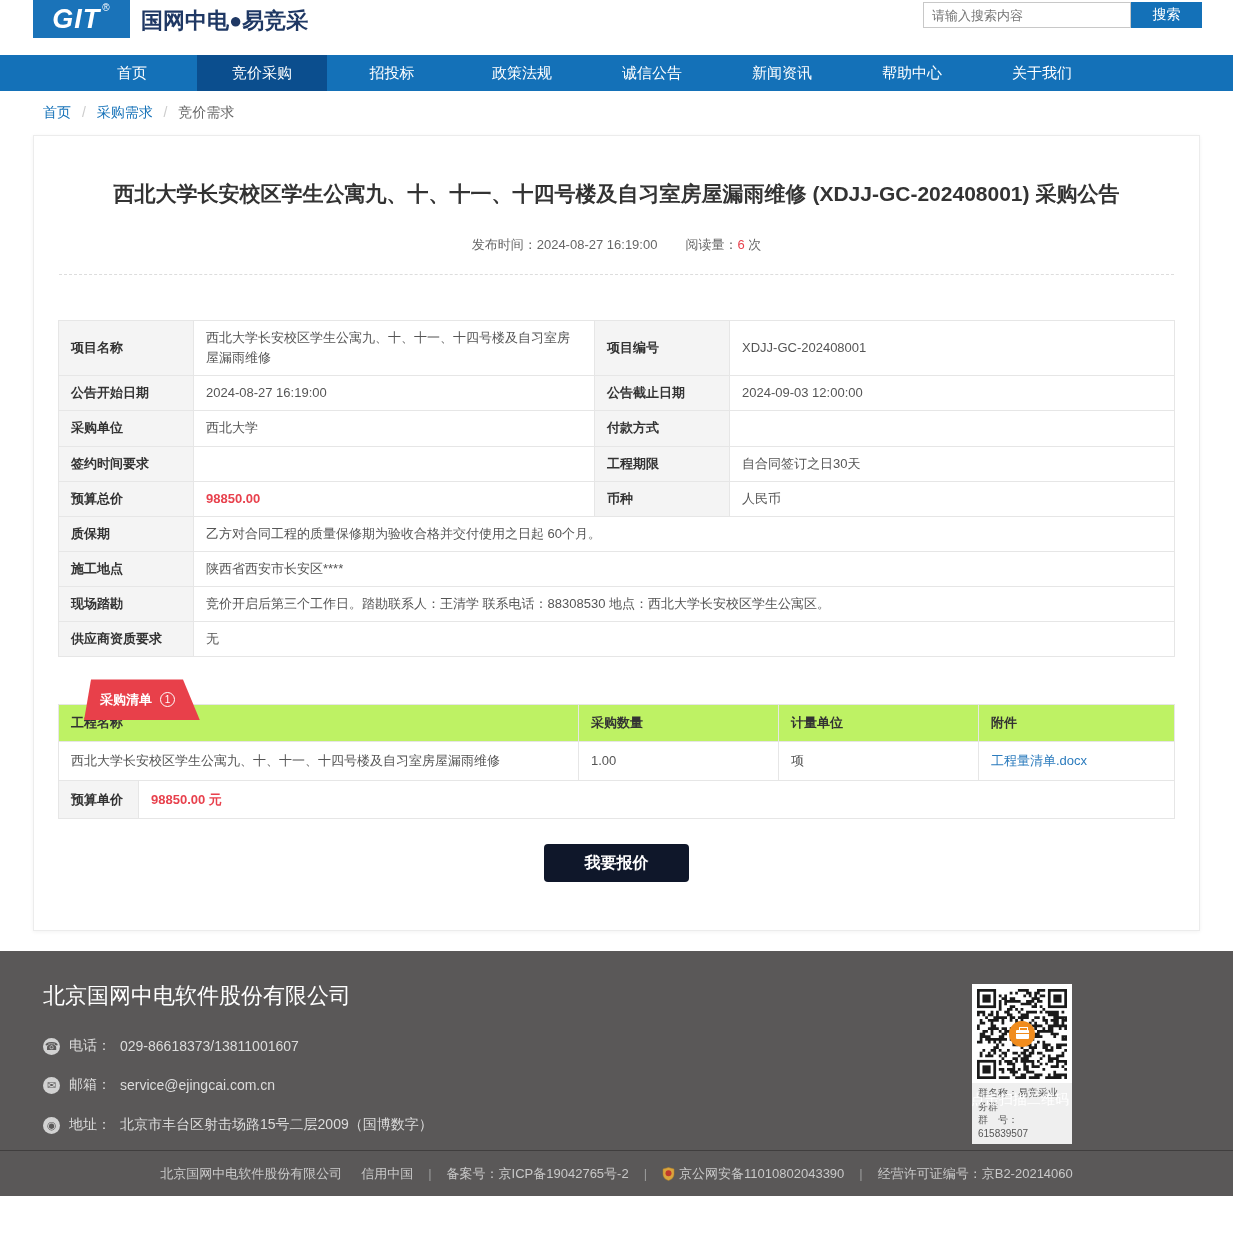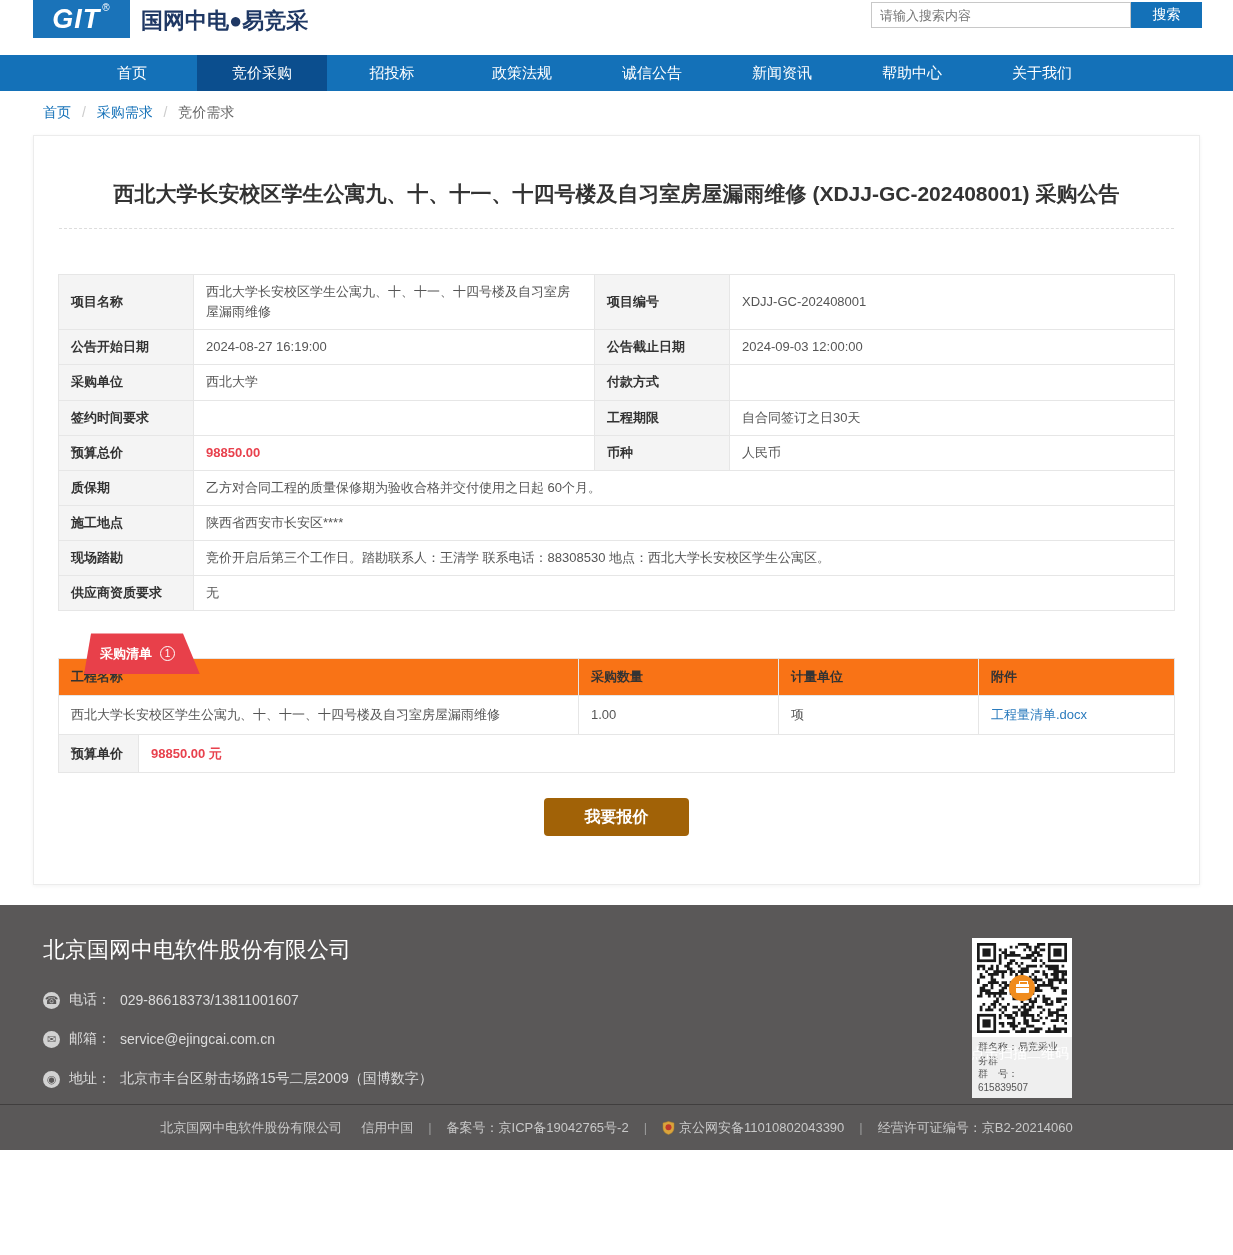--- a/index.html
+++ b/index.html
@@ -11,21 +11,21 @@
   
   .top-header { position:relative; height:55px; background:#fff; }
   .logo {
     position:absolute; left:33px; top:0; width:97px; height:38px;
     background:#1a73b9; color:#fff; display:flex; align-items:center; justify-content:center;
     font-style:italic; font-weight:bold; font-size:27px; letter-spacing:1px;
   }
   .logo .reg { font-size:10px; font-style:normal; font-weight:normal; align-self:flex-start; margin:2px 0 0 2px; }
   .site-name { position:absolute; left:141px; top:6px; font-size:22px; font-weight:bold; color:#1f3864; }
   .search-box { position:absolute; top:2px; right:31px; display:flex; }
-  .search-input { width:260px; height:26px; border:1px solid #c8c8c8; padding:0 8px; font-size:13px; color:#333; outline:none; font-family:inherit; }
+  .search-input { width:208px; height:26px; border:1px solid #c8c8c8; padding:0 8px; font-size:13px; color:#333; outline:none; font-family:inherit; }
   .search-btn { width:71px; height:26px; background:#1471b8; color:#fff; border:none; font-size:14px; cursor:pointer; font-family:inherit; }
   
   .nav { height:36px; background:#1471b8; padding-left:67px; display:flex; }
   .nav-item { width:130px; height:36px; line-height:36px; text-align:center; color:#fff; font-size:15px; cursor:pointer; }
   .nav-item.active { background:#0b4e8e; }
   
   .breadcrumb { padding:13px 0 13px 43px; font-size:14px; }
   .crumb { color:#1471b8; text-decoration:none; cursor:pointer; }
   .crumb.current { color:#666; cursor:default; }
   .crumb-sep { margin:0 7px; color:#ccc; }
@@ -45,28 +45,28 @@
   
   .checklist-tag { margin:22px 0 0 50px; height:25px; }
   .tag-shape {
     display:inline-flex; align-items:center; gap:8px; background:#e8404a; color:#fff;
     font-size:13px; font-weight:bold; height:41px; padding:0 25px 0 16px;
     clip-path:polygon(7px 0, calc(100% - 17px) 0, 100% 100%, 0 100%);
   }
   .tag-circle { width:15px; height:15px; border:1px solid #fff; border-radius:50%; display:inline-flex; align-items:center; justify-content:center; font-size:10px; font-weight:normal; }
   
   .list-table { width:calc(100% - 48px); margin:0 24px; font-size:13px; color:#555; }
-  .list-table th { background:#f97316; border:1px solid #e6e6e6; padding:9px 12px; text-align:left; font-size:13px; color:#333; }
+  .list-table th { background:#bef264; border:1px solid #e6e6e6; padding:9px 12px; text-align:left; font-size:13px; color:#333; }
   .list-table td { border:1px solid #e6e6e6; padding:9px 12px; line-height:1.5; }
   .list-table.second { margin-top:-1px; }
   .attachment-link { color:#2b7bbd; text-decoration:none; cursor:pointer; }
   .content-cell { line-height:1.85; padding:8px 14px !important; }
   
   .quote-btn {
-    display:block; margin:25px auto 0; width:145px; height:38px; background:#a16207;
+    display:block; margin:25px auto 0; width:145px; height:38px; background:#0f172a;
     color:#fff; border:none; border-radius:4px; font-size:16px; font-weight:bold; cursor:pointer; font-family:inherit;
   }
   
   .footer { margin-top:20px; background:#5a5858; position:relative; height:199px; }
   .footer-company { position:absolute; left:43px; top:30px; font-size:22px; color:#fff; }
   .contact-line { position:absolute; left:43px; color:#dcdcdc; font-size:14px; display:flex; align-items:center; gap:9px; }
   .contact-line.phone { top:86px; }
   .contact-line.mail  { top:125px; }
   .contact-line.addr  { top:165px; }
   .contact-icon { width:17px; height:17px; border-radius:50%; background:#d2d2d2; color:#5a5858; display:inline-flex; align-items:center; justify-content:center; font-size:11px; line-height:1; }
@@ -118,20 +118,23 @@
 <div class="breadcrumb">
   <a class="crumb">首页</a>
   <span class="crumb-sep">/</span>
   <a class="crumb">采购需求</a>
   <span class="crumb-sep">/</span>
   <span class="crumb current">竞价需求</span>
 </div>
 
 <div class="content-box">
   <div class="notice-title">西北大学长安校区学生公寓九、十、十一、十四号楼及自习室房屋漏雨维修 (XDJJ-GC-202408001) 采购公告</div>
+  <div class="notice-meta">
+    <span>发布时间：</span><span>2024-08-27 16:19:00</span><span class="meta-gap"></span><span>阅读量：</span><span class="red">6</span> <span>次</span>
+  </div>
   <hr class="dashed-sep">
 
   <table class="detail-table">
     <colgroup>
         <col style="width:135px">
         <col style="width:401px">
         <col style="width:135px">
         <col>
       </colgroup>
     <tbody>

